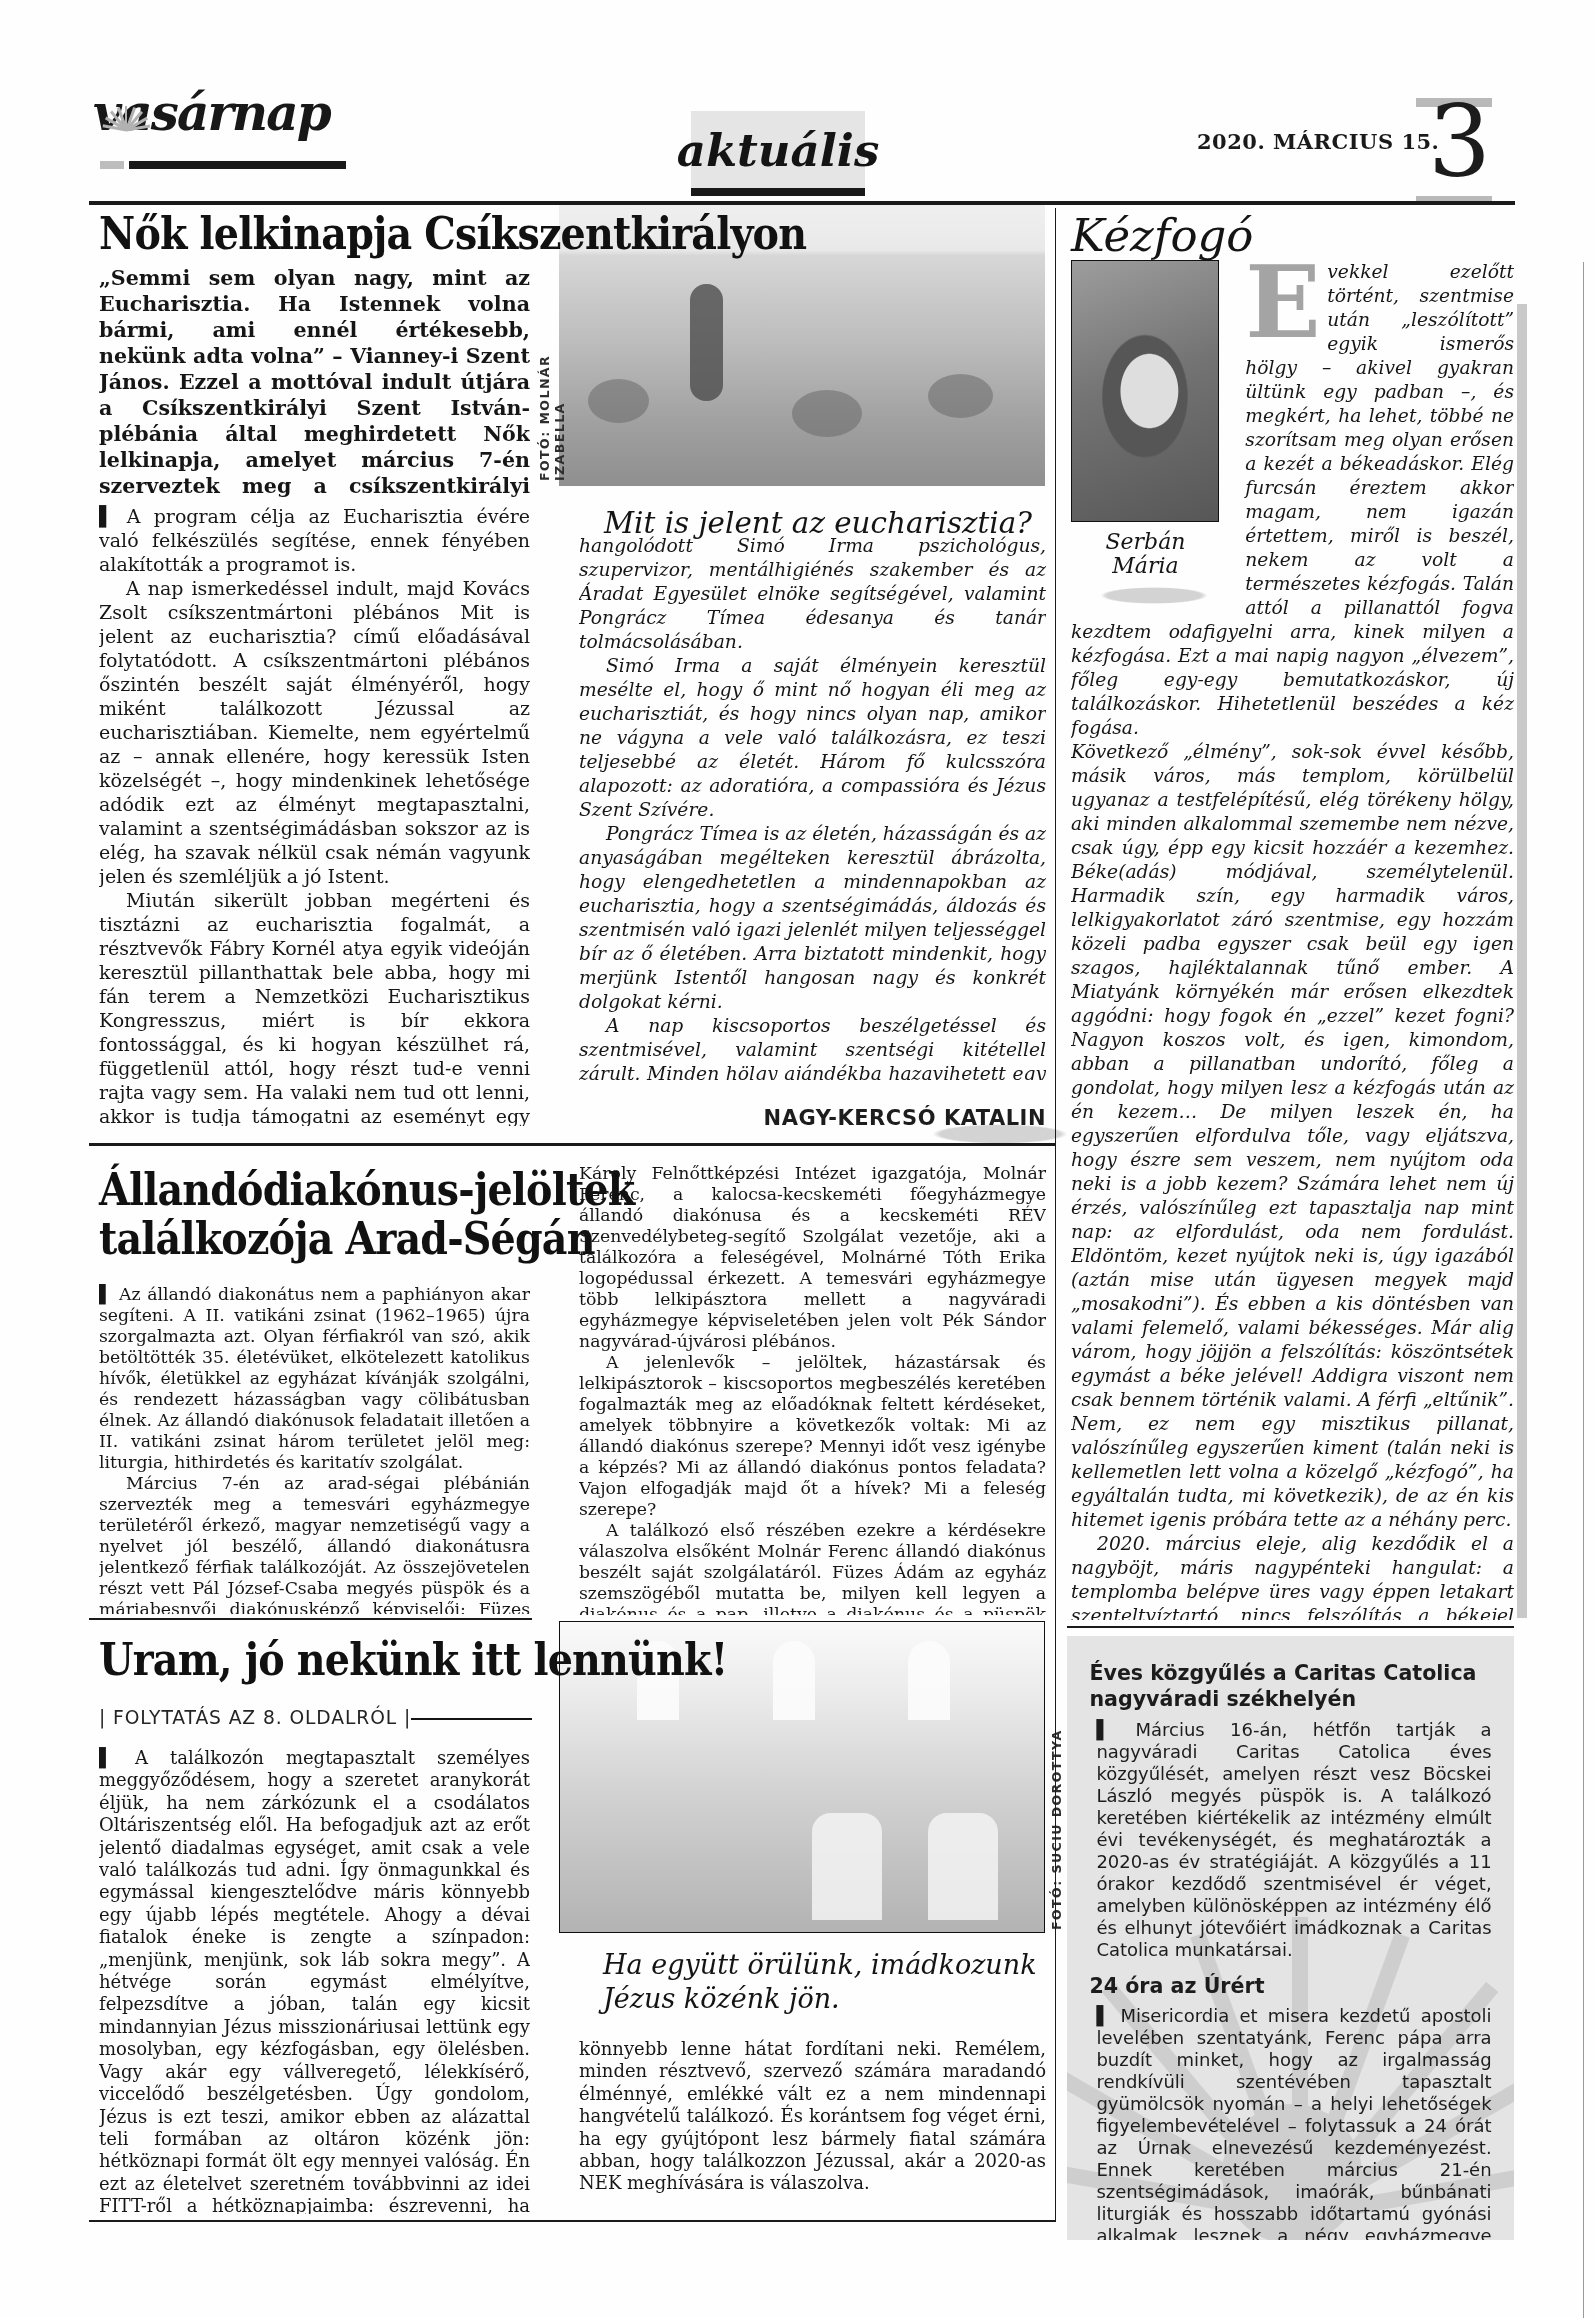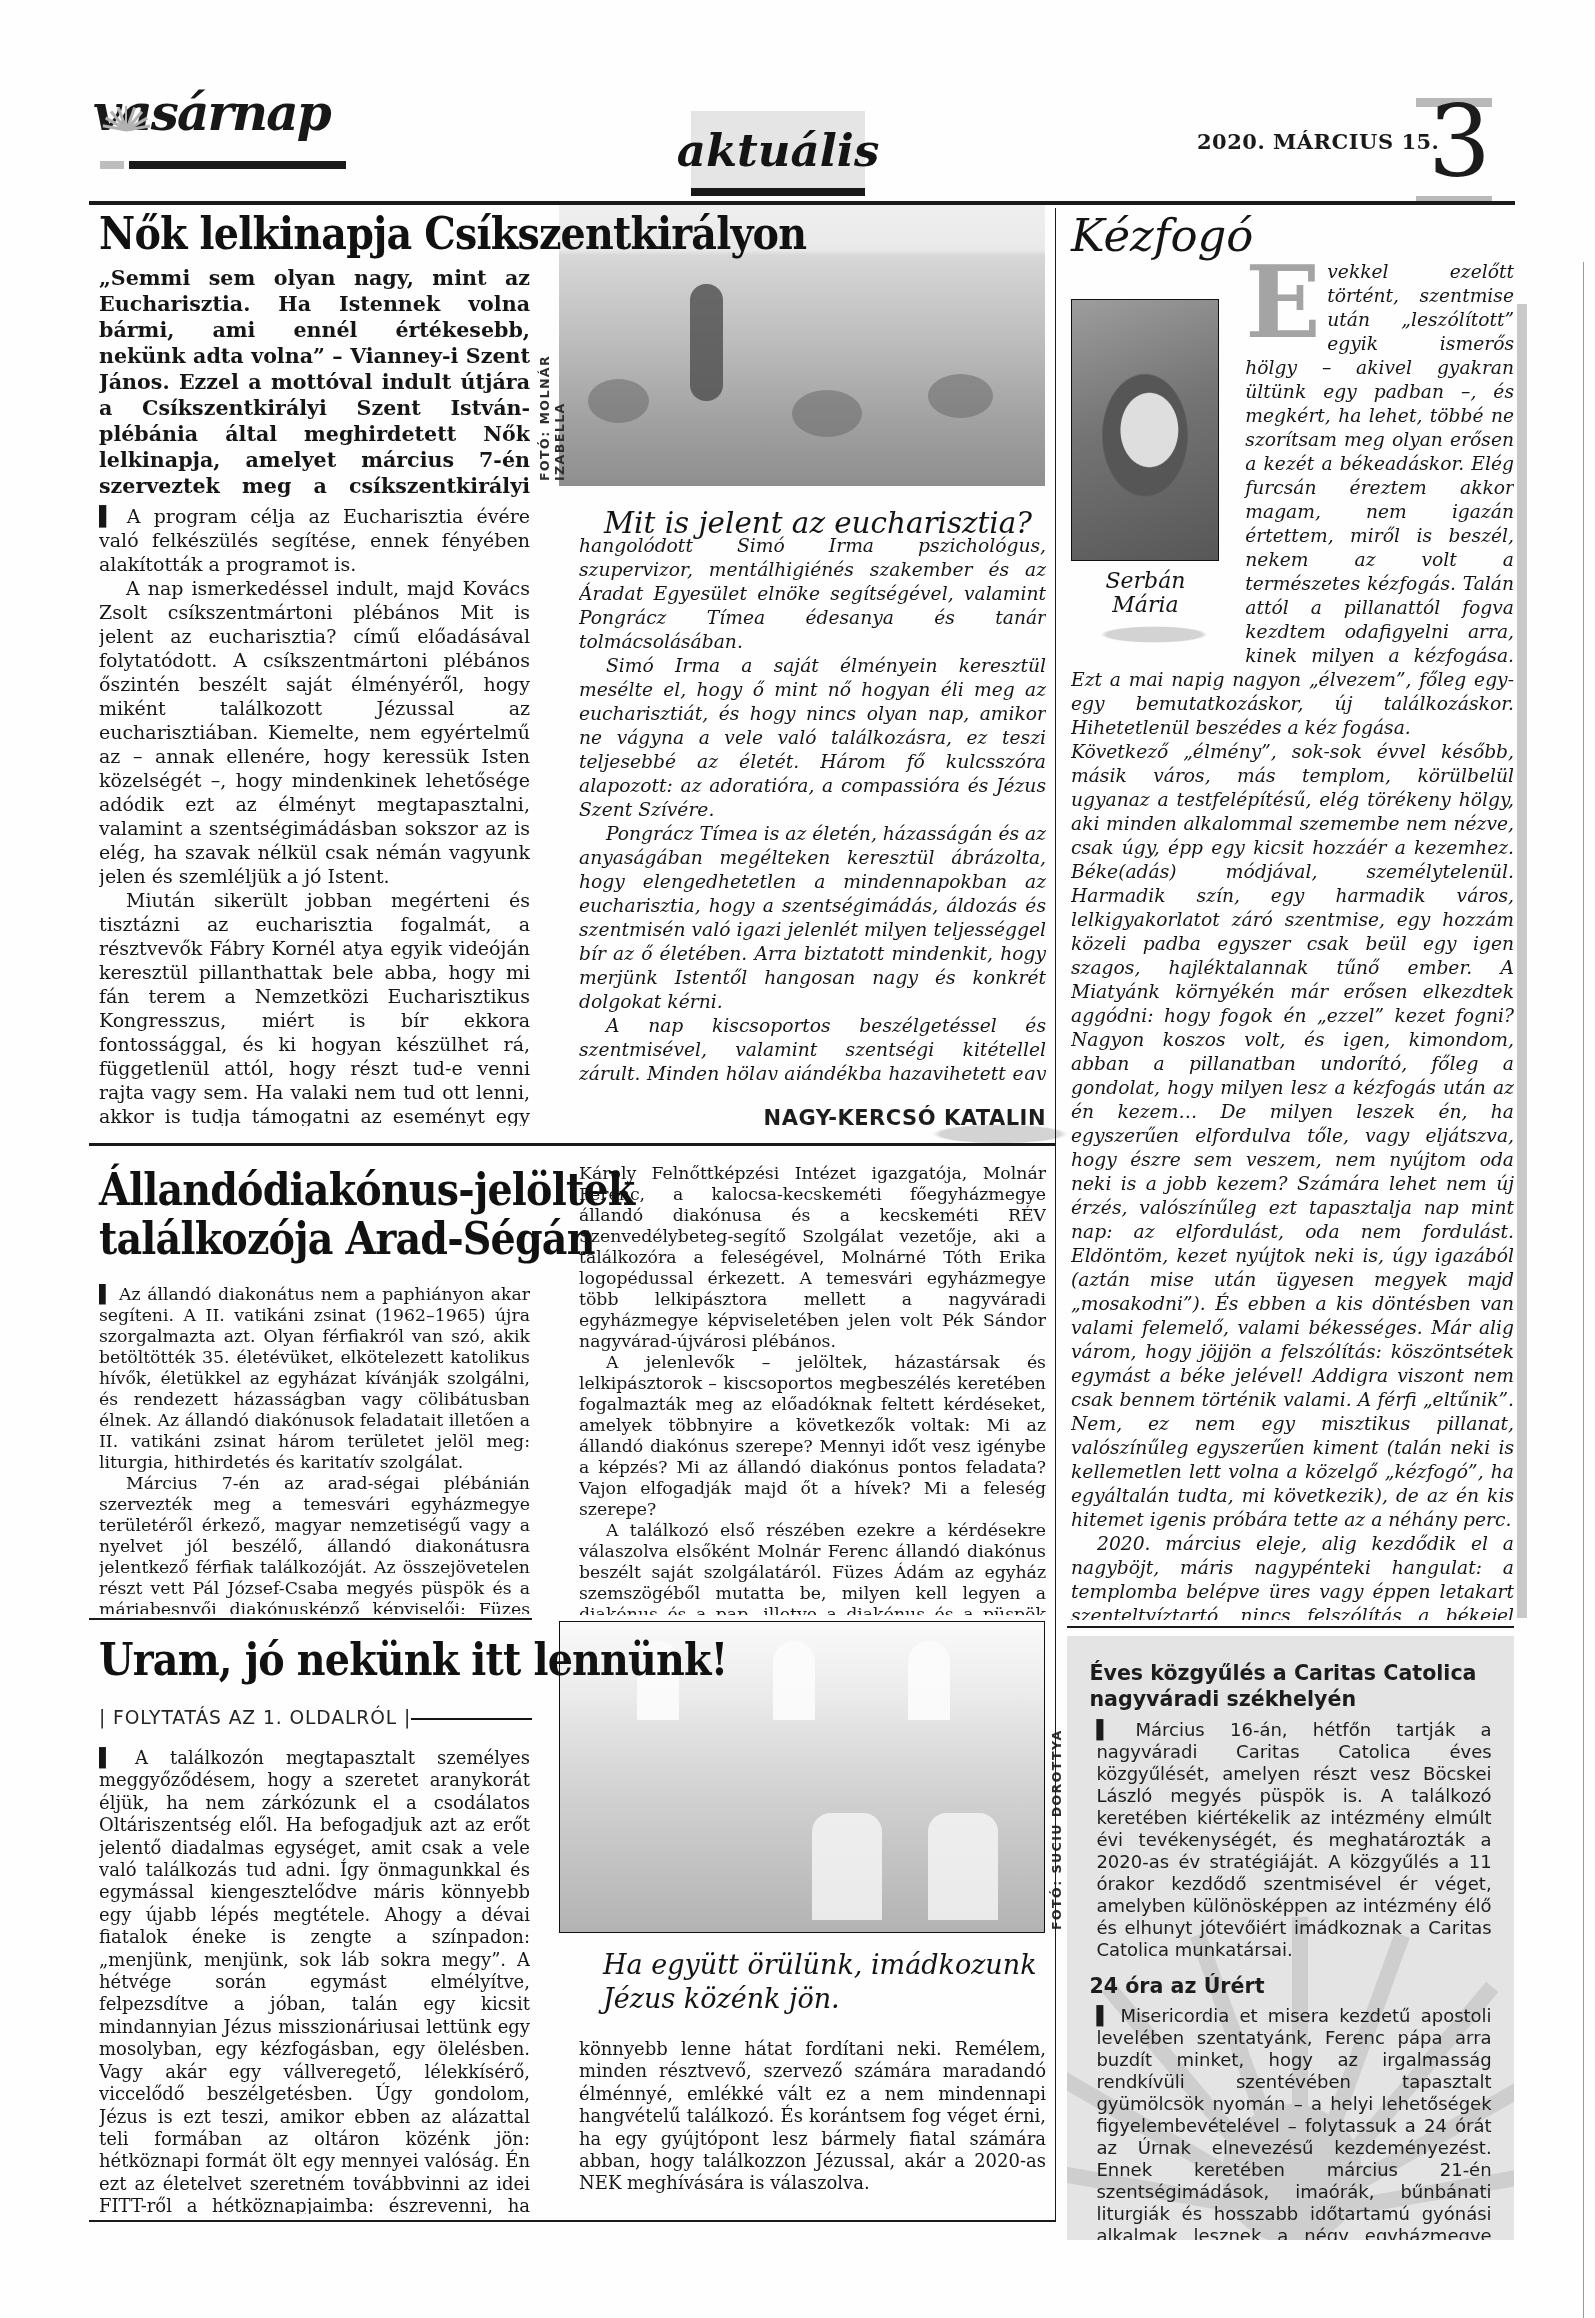--- a/index.html
+++ b/index.html
@@ -71,21 +71,21 @@
   .a3-caption{position:absolute;left:603px;top:1948px;width:444px;font-style:italic;font-size:27px;line-height:34px;
               color:#141414;white-space:pre-line;}
   .a3-col2{left:579px;top:2038px;width:467px;height:183px;font-size:18px;line-height:22.4px;}
 
   
   .kez-title{position:absolute;left:1071px;top:209px;font-style:italic;font-size:45px;color:#141414;}
   .kez{position:absolute;left:1071px;top:260px;width:443px;height:1360px;overflow:hidden;
        font-style:italic;font-size:18.7px;line-height:24px;text-align:justify;}
   .kez p{margin:0;}
   .kez p + p{text-indent:26px;}
-  .kez-photobox{float:left;width:165px;height:346px;margin-right:9.3px;font-style:normal;margin-top:39px;}
+  .kez-photobox{float:left;width:165px;height:346px;margin-right:9.3px;font-style:normal;}
   .photo3{width:146px;height:260px;border:1.4px solid #111;
           background:
             radial-gradient(ellipse 49px 63px at 53% 50%, #dedede 0 58%, rgba(0,0,0,0) 60%),
             radial-gradient(ellipse 70px 100px at 50% 52%, #565656 0 60%, rgba(0,0,0,0) 62%),
             linear-gradient(160deg,#9d9d9d 0%,#747474 45%,#575757 100%);}
   .kez-author{width:149px;text-align:center;font-style:italic;font-size:22px;margin-top:8.4px;color:#141414;}
   .kez-smudge{width:122px;height:18.7px;margin:7.5px auto 0 auto;
               background:radial-gradient(ellipse at center,#b7b7b7 0 55%,rgba(0,0,0,0) 62%);opacity:.6;}
   .dropcap{float:left;font-style:normal;font-size:99px;line-height:79px;padding:2.8px 6.5px 0 0;color:#a4a4a4;font-weight:bold;}
 
@@ -175,21 +175,21 @@
     </div>
   <div class="art-body a2-col2">
       <p>Károly Felnőttképzési Intézet igazgatója, Molnár Ferenc, a kalocsa-kecskeméti főegyházmegye állandó diakónusa és a kecskeméti RÉV Szenvedélybeteg-segítő Szolgálat vezetője, aki a találkozóra a feleségével, Molnárné Tóth Erika logopédussal érkezett. A temesvári egyházmegye több lelkipásztora mellett a nagyváradi egyházmegye képviseletében jelen volt Pék Sándor nagyvárad-újvárosi plébános.</p>
       <p>A jelenlevők – jelöltek, házastársak és lelkipásztorok – kiscsoportos megbeszélés keretében fogalmazták meg az előadóknak feltett kérdéseket, amelyek többnyire a következők voltak: Mi az állandó diakónus szerepe? Mennyi időt vesz igénybe a képzés? Mi az állandó diakónus pontos feladata? Vajon elfogadják majd őt a hívek? Mi a feleség szerepe?</p>
       <p>A találkozó első részében ezekre a kérdésekre válaszolva elsőként Molnár Ferenc állandó diakónus beszélt saját szolgálatáról. Füzes Ádám az egyház szemszögéből mutatta be, milyen kell legyen a diakónus és a pap, illetve a diakónus és a püspök közötti viszony. | VÁNCSA CSABA |</p>
     </div>
 
   <div class="rule" style="left:89px;top:1618px;width:443px;height:2.3px;"></div>
 
   <div class="headline" style="left:99px;top:1635px;">Uram, jó nekünk itt lennünk!</div>
-  <div class="kicker">|  FOLYTATÁS AZ 1. OLDALRÓL  |</div>
+  <div class="kicker">|  FOLYTATÁS AZ 8. OLDALRÓL  |</div>
   <div class="kicker-line"></div>
   <div class="art-body a3-col1">
       <p>▌ A találkozón megtapasztalt személyes meggyőződésem, hogy a szeretet aranykorát éljük, ha nem zárkózunk el a csodálatos Oltáriszentség elől. Ha befogadjuk azt az erőt jelentő diadalmas egységet, amit csak a vele való találkozás tud adni. Így önmagunkkal és egymással kiengesztelődve máris könnyebb egy újabb lépés megtétele. Ahogy a dévai fiatalok éneke is zengte a színpadon: „menjünk, menjünk, sok láb sokra megy”. A hétvége során egymást elmélyítve, felpezsdítve a jóban, talán egy kicsit mindannyian Jézus misszionáriusai lettünk egy mosolyban, egy kézfogásban, egy ölelésben. Vagy akár egy vállveregető, lélekkísérő, viccelődő beszélgetésben. Úgy gondolom, Jézus is ezt teszi, amikor ebben az alázattal teli formában az oltáron közénk jön: hétköznapi formát ölt egy mennyei valóság. Én ezt az életelvet szeretném továbbvinni az idei FITT-ről a hétköznapjaimba: észrevenni, ha valahol szükség van rám, bátorságra lelni, amikor talán egyszerűbb lenne félve „elbújni a sarokban”; Jézussal maradni, amikor</p>
     </div>
 
   <div class="photo photo2">
     <span class="win" style="left:16%;"></span>
     <span class="win" style="left:44%;"></span>
     <span class="win" style="left:72%;"></span>
     <span class="robe" style="left:52%;"></span>

